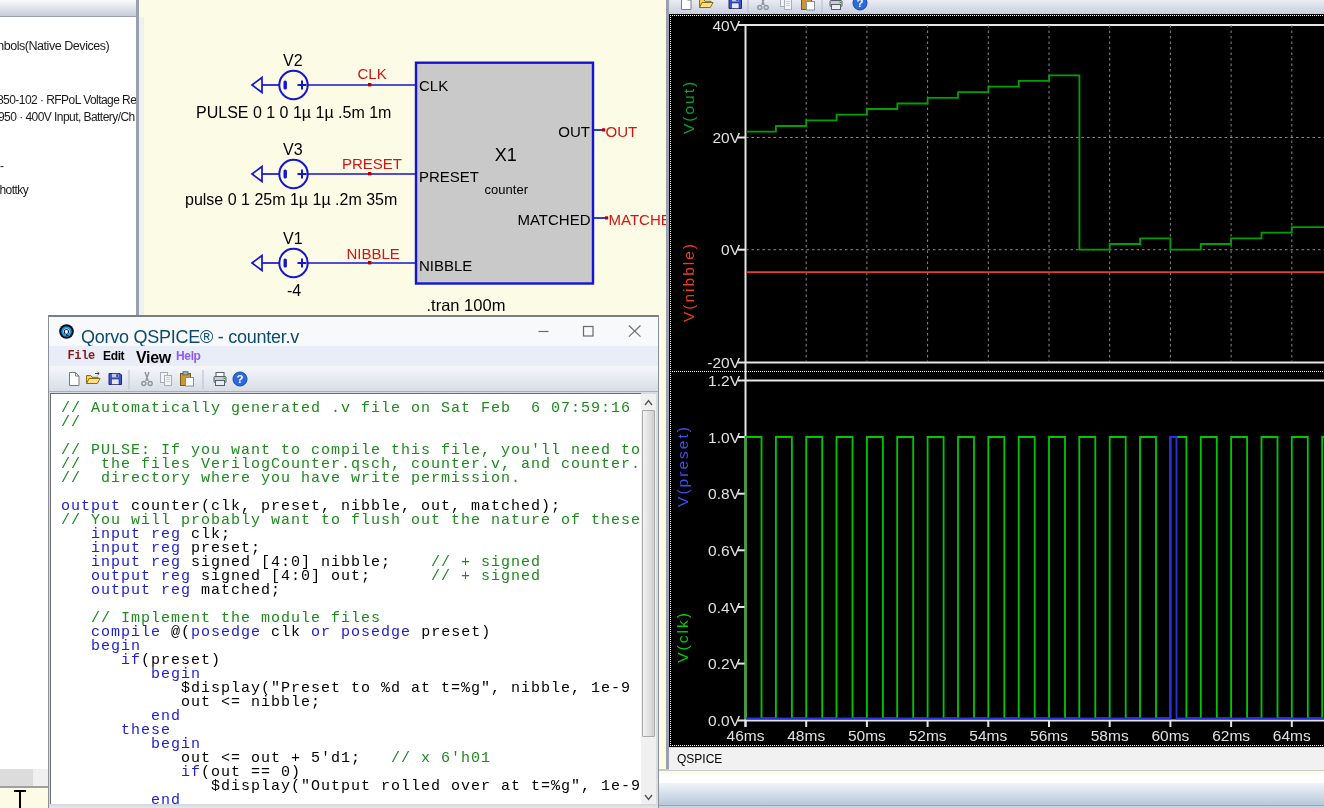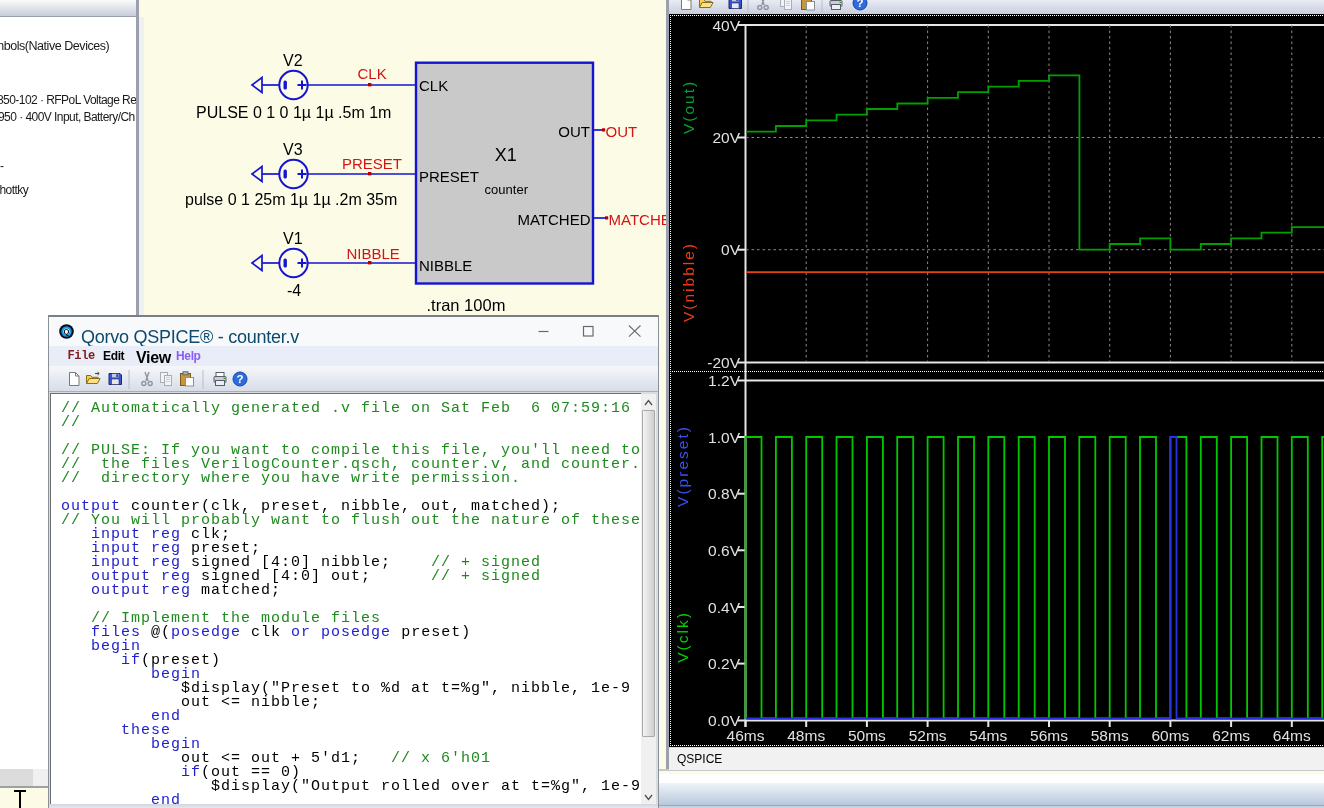--- a/index.html
+++ b/index.html
@@ -334,21 +334,21 @@
 
 <span class="k">output</span> counter(clk, preset, nibble, out, matched);
 <span class="c">// You will probably want to flush out the nature of these</span>
    <span class="k">input</span> <span class="k">reg</span> clk;
    <span class="k">input</span> <span class="k">reg</span> preset;
    <span class="k">input</span> <span class="k">reg</span> signed [4:0] nibble;    <span class="c">// + signed</span>
    <span class="k">output</span> <span class="k">reg</span> signed [4:0] out;      <span class="c">// + signed</span>
    <span class="k">output</span> <span class="k">reg</span> matched;
 
    <span class="c">// Implement the module files</span>
-   <span class="k">files</span> @(<span class="k">posedge</span> clk <span class="k">or</span> <span class="k">posedge</span> preset)
+   <span class="k">compile</span> @(<span class="k">posedge</span> clk <span class="k">or</span> <span class="k">posedge</span> preset)
    <span class="k">begin</span>
       <span class="k">if</span>(preset)
          <span class="k">begin</span>
             $display("Preset to %d at t=%g", nibble, 1e-9
             out &lt;= nibble;
          <span class="k">end</span>
       <span class="k">these</span>
          <span class="k">begin</span>
             out &lt;= out + 5'd1;   <span class="c">// x 6'h01</span>
             <span class="k">if</span>(out == 0)

